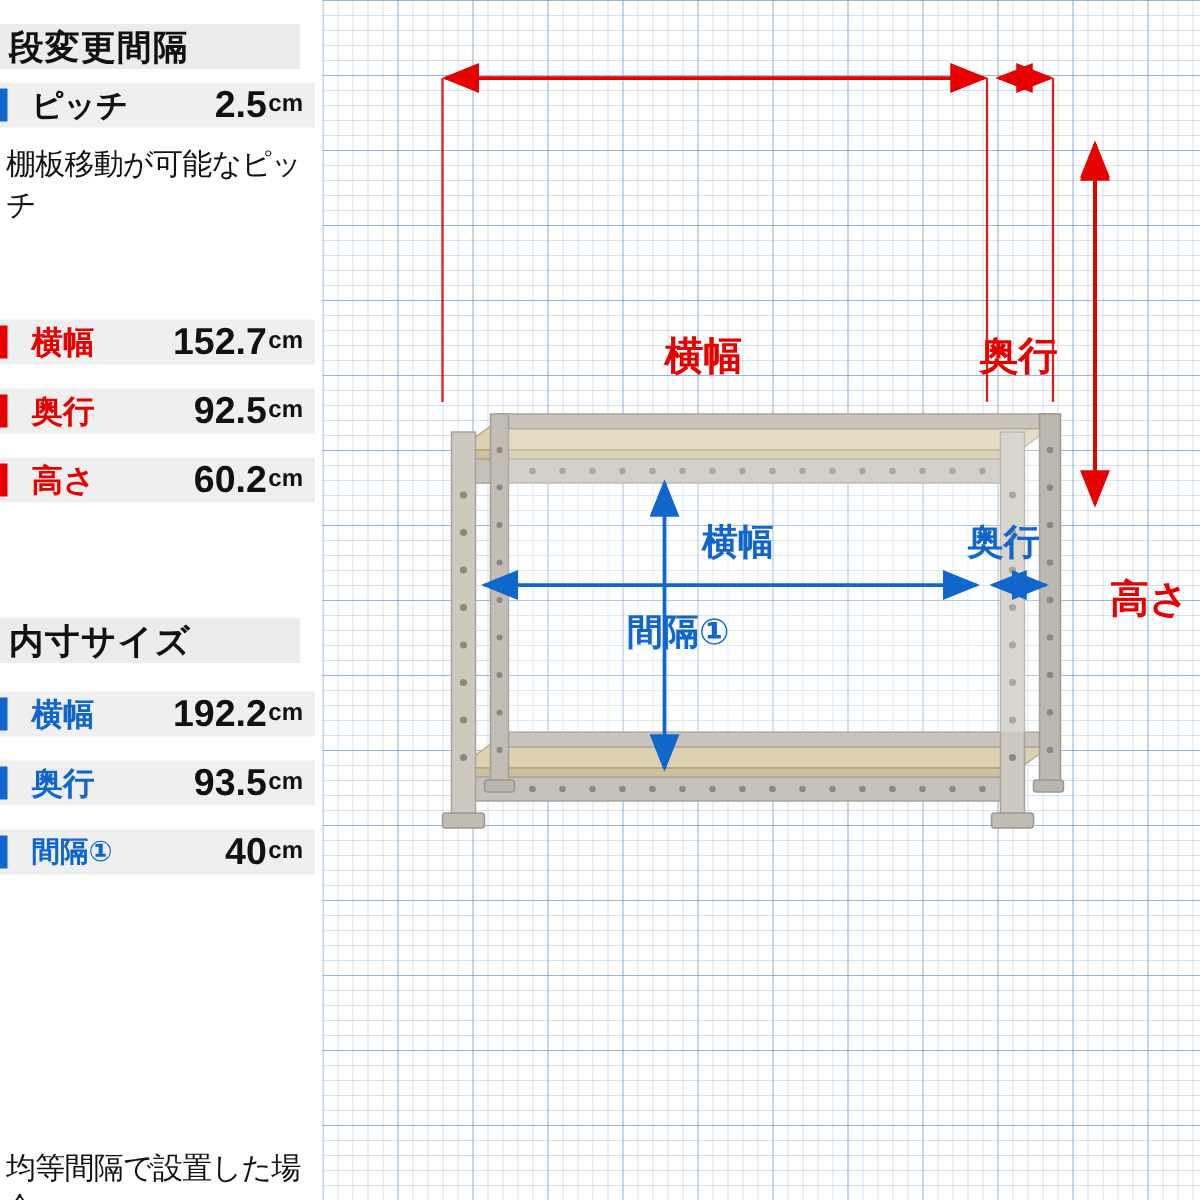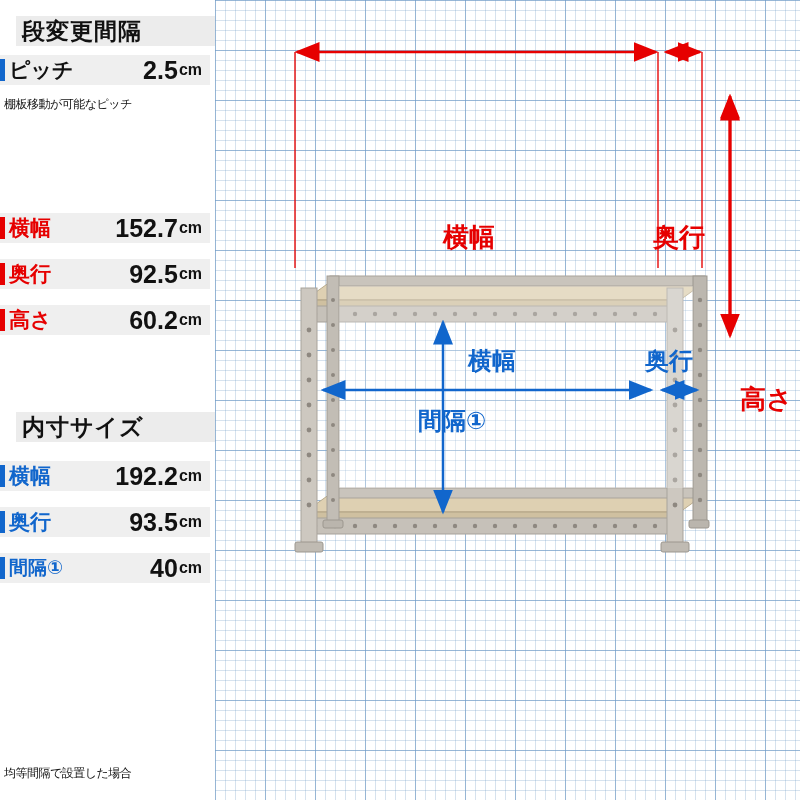--- a/index.html
+++ b/index.html
@@ -11,49 +11,49 @@
     position:relative;
   }
   #root{position:relative;width:800px;height:800px;}
 
   
   .panel{
     position:absolute;left:0;top:0;width:215px;height:800px;
     background:#ffffff;
   }
   .sec-title{
-    position:absolute;left:16px;
+    position:absolute;left:0;
     width:200px;height:30px;
     background:#ececec;
     font-size:23px;font-weight:bold;color:#111;
     letter-spacing:1px;
     display:flex;align-items:center;
     padding-left:6px;box-sizing:border-box;
   }
   .row{
     position:absolute;left:0;width:210px;height:32px;
-    display:flex;align-items:center;
+    display:flex;align-items:center;gap:12px;
   }
   .row .bar{
     width:5px;height:22px;margin-right:4px;flex:0 0 auto;
   }
   .row .lbl{
     font-size:21px;font-weight:bold;
     flex:0 0 auto;
   }
   .row .val{
     margin-left:auto;
     font-size:25px;font-weight:bold;color:#111;
     display:flex;align-items:center;
     padding-right:8px;
   }
   .row .unit{font-size:16px;font-weight:bold;margin-left:1px;}
   .note{
     position:absolute;left:4px;
-    font-size:12px;color:#111;letter-spacing:-0.5px;
+    font-size:20px;color:#111;letter-spacing:-0.5px;
   }
   .rowbg{
     position:absolute;left:0;width:210px;height:30px;background:#efefef;
   }
 
   
   .draw{
     position:absolute;left:215px;top:0;width:585px;height:800px;
     background:
       linear-gradient(to right, rgba(120,160,200,0.30) 1px, transparent 1px) 0 0/10px 10px,

